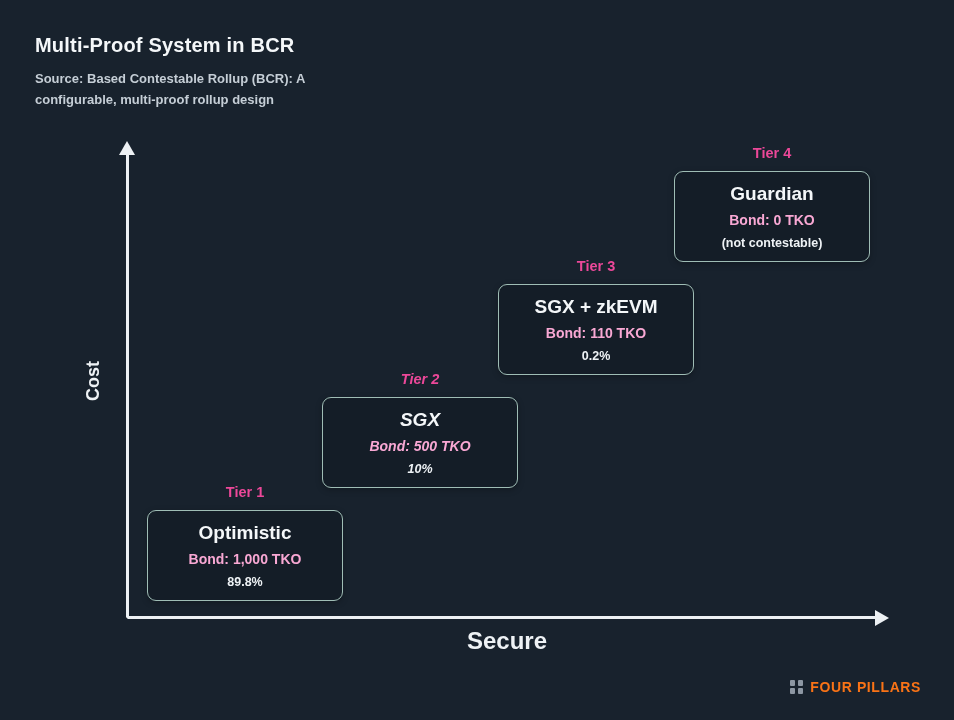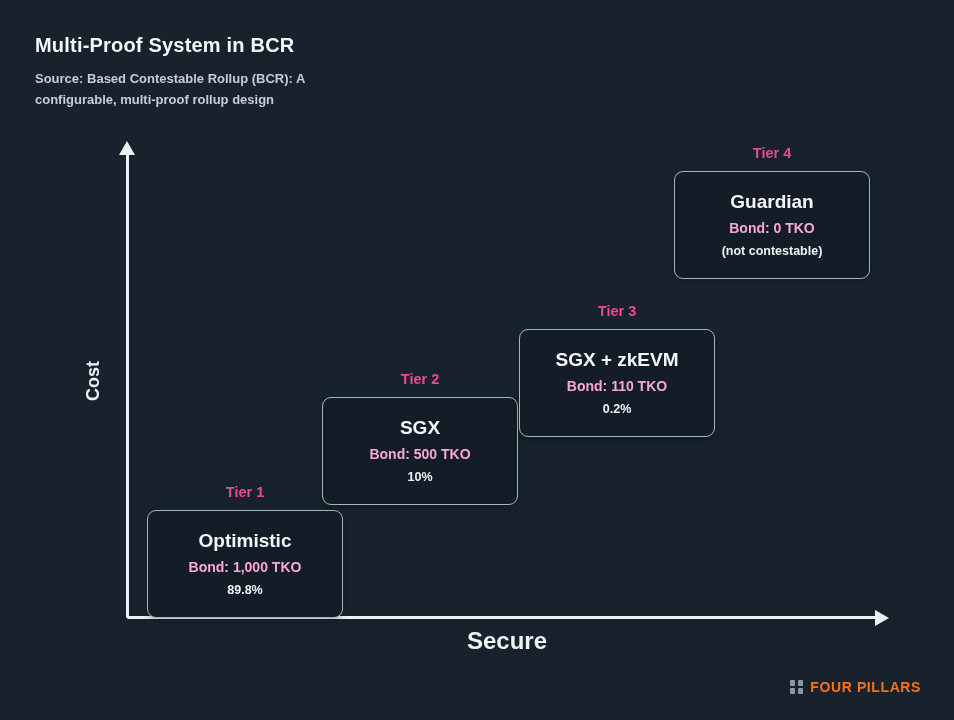--- a/index.html
+++ b/index.html
@@ -65,33 +65,33 @@
     width: 760px;
     text-align: center;
     font-size: 24px;
     font-weight: 700;
     color: #eef2f5;
   }
 
   
   .tier-group { position: absolute; width: 196px; }
   .tier-group.g1 { left: 147px; top: 484px; }
-  .tier-group.g2 { left: 322px; top: 371px; }
-  .tier-group.g3 { left: 519px; top: 258px; margin-top: 45px; }
+  .tier-group.g2 { left: 322px; top: 371px; font-style: italic; }
+  .tier-group.g3 { left: 498px; top: 258px; }
   .tier-group.g4 { left: 674px; top: 145px; }
   .tier-label {
     height: 18px;
     margin-bottom: 8px;
     text-align: center;
     font-size: 14.5px;
     font-weight: 700;
     color: #ec4899;
   }
   .tier-box {
-    height: 108px;
+    height: 91px;
     background: #141d27;
     border: 1.6px solid #9fbdb5;
     border-radius: 9px;
     box-shadow: 0 2px 6px rgba(0,0,0,0.25);
     display: flex;
     flex-direction: column;
     justify-content: center;
     align-items: center;
     text-align: center;
     padding: 4px 6px;

